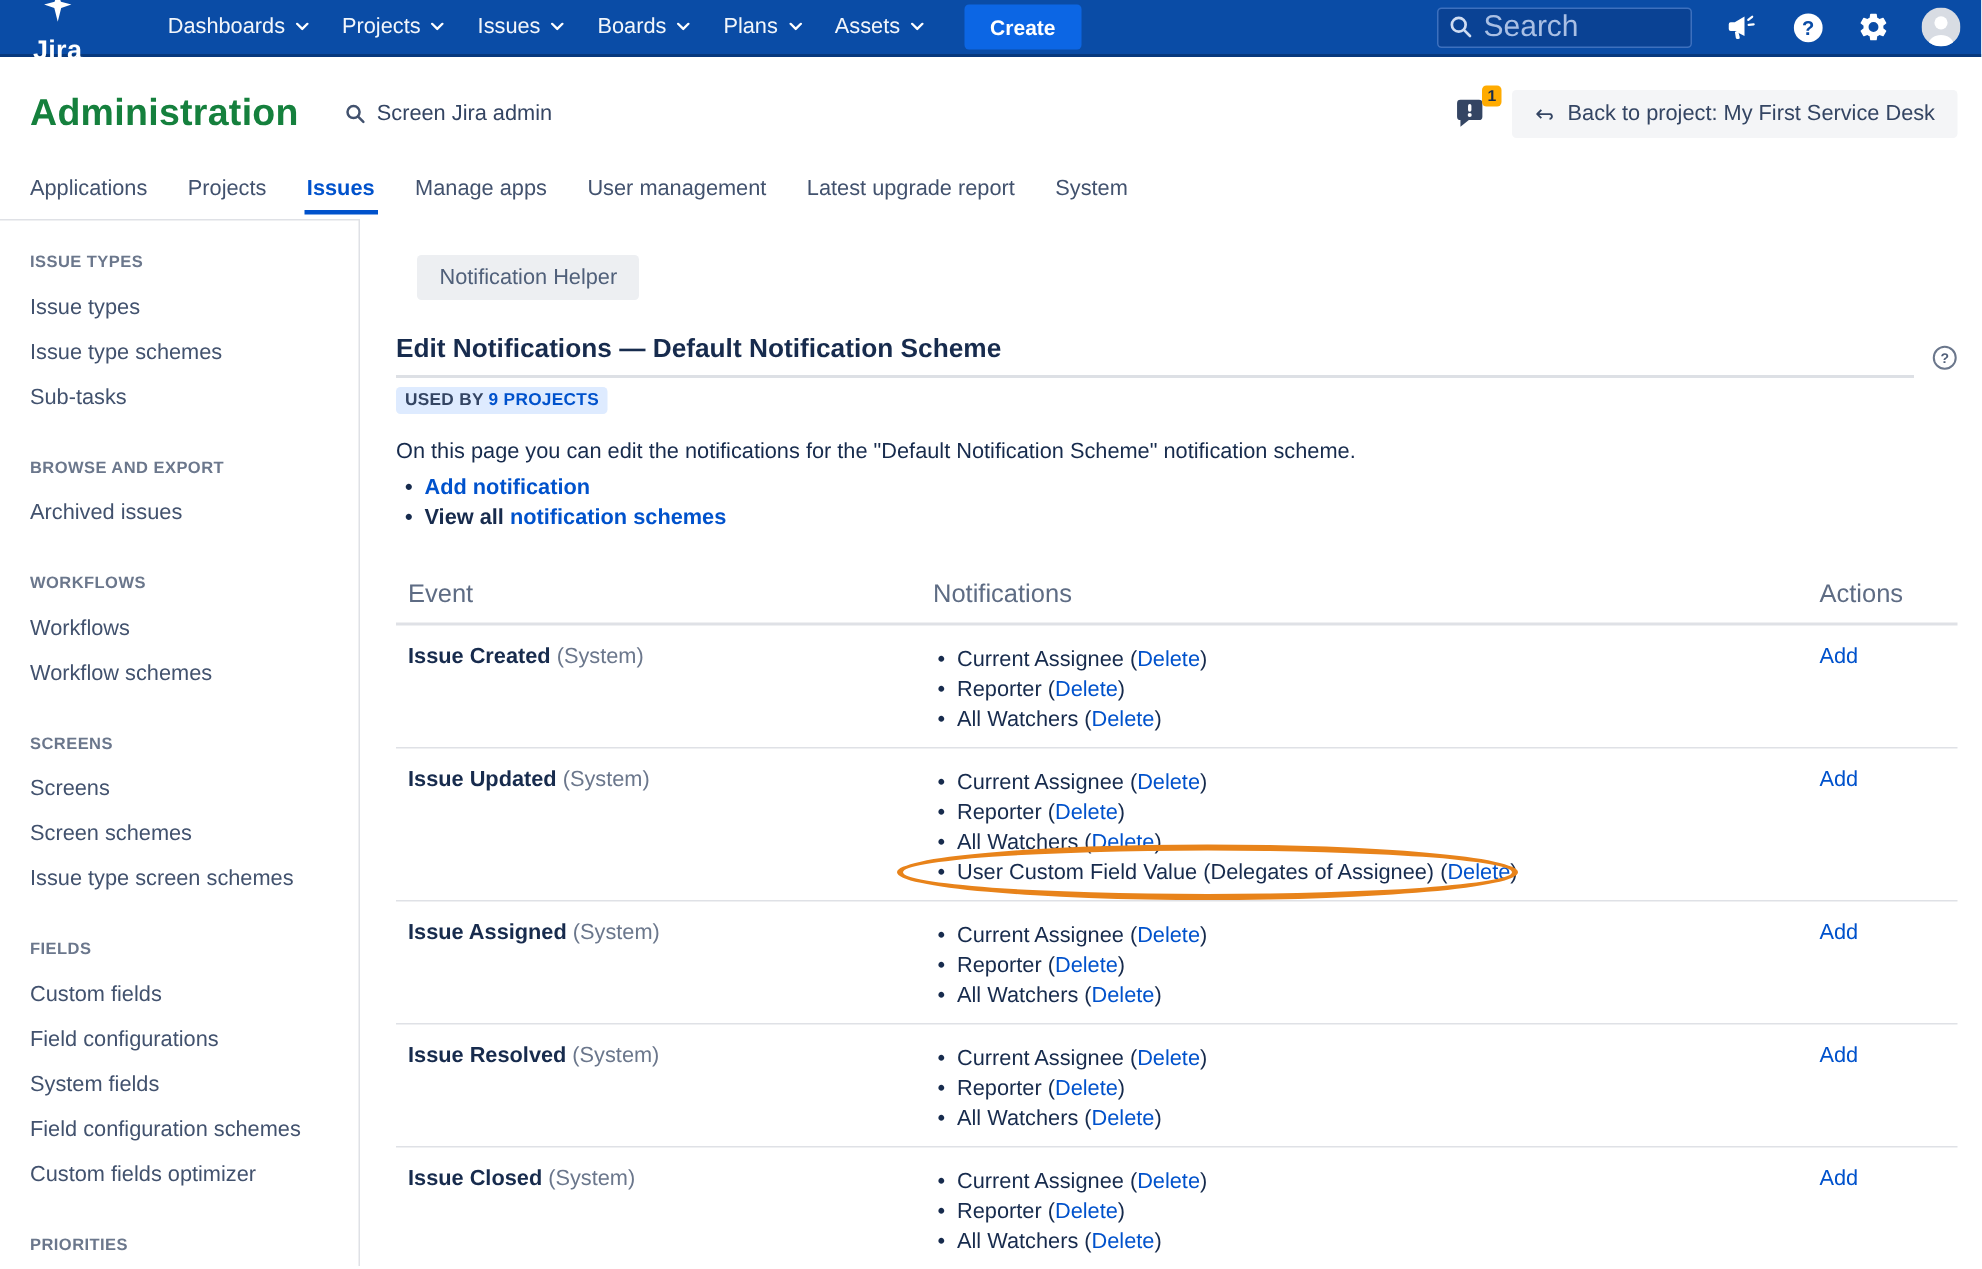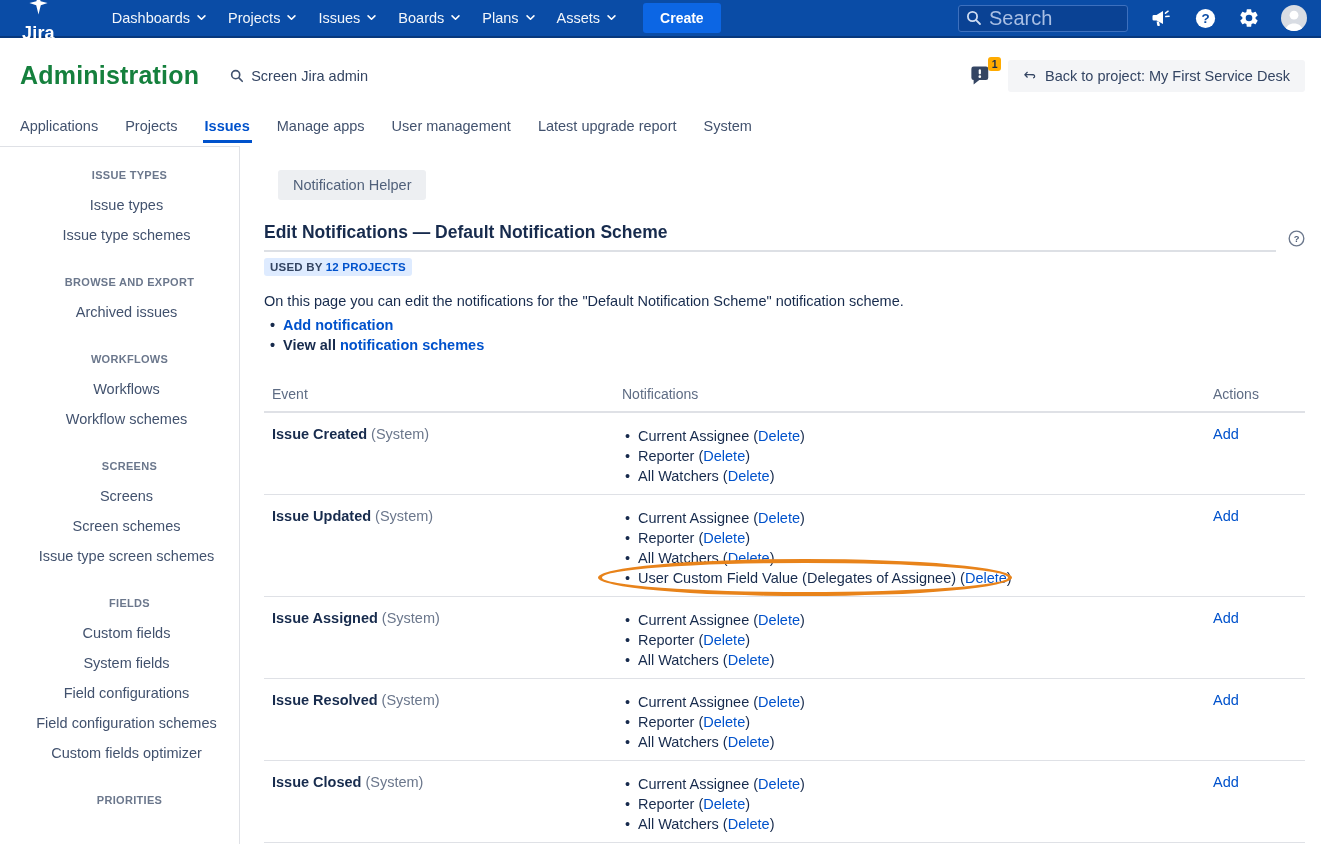--- a/index.html
+++ b/index.html
@@ -39,21 +39,21 @@
   .back-arrow { display:inline-block; transform:scaleY(-1); font-size:15px; color:#344563; line-height:1; }
 
   
   .tabs { display:flex; gap:23px; padding:0 0 0 18px; height:33px; align-items:flex-start; }
   .tab { font-size:14.5px; color:#42526E; padding:5px 2px 9px; cursor:pointer; }
   .tab.active { color:#0052CC; font-weight:700; border-bottom:3px solid #0052CC; padding-bottom:6px; }
 
   
   .layout { display:flex; height:698px; }
   .sidebar { width:240px; min-width:240px; border-top:1px solid #DFE1E6; border-right:1px solid #DFE1E6;
-             padding-top:22px; overflow:hidden;text-align:center; }
+             padding-top:22px; overflow:hidden; }
   .side-title { font-size:11px; font-weight:700; color:#6B778C; padding-left:20px; margin:26px 0 9px;
                 letter-spacing:.3px; }
   .side-section:first-child .side-title { margin-top:0; }
   .side-item { font-size:14.5px; color:#42526E; padding:7px 6px 7px 20px; cursor:pointer; }
 
   .content { flex:1; padding:24px 16px 0 24px; overflow:hidden; }
   .helper-btn { margin-left:14px; background:#EDEFF2; border:none; border-radius:3px; color:#50607A;
                 font-family:inherit; font-size:14.5px; padding:7px 15px; cursor:pointer; }
   .heading-row { display:flex; align-items:flex-end; gap:12px; margin-top:22px; }
   .heading-wrap { flex:1; border-bottom:2px solid #DDE0E5; padding-bottom:7px; }
@@ -65,21 +65,21 @@
   .usage-badge .value { color:#0052CC; }
   .desc { margin-top:17px; font-size:14.5px; color:#172B4D; }
   .quick-links { list-style:none; margin-top:7px; }
   .quick-links li { position:relative; padding-left:19px; line-height:19.5px; font-size:14.5px; font-weight:700; }
   .quick-links li::before { content:"•"; position:absolute; left:6px; color:#172B4D; }
   a.blue-link { color:#0052CC; text-decoration:none; cursor:pointer; }
   .dark-bold { color:#172B4D; }
 
   
   .notif-table { margin-top:24px; }
-  .t-head { display:grid; grid-template-columns:358px 591px 1fr; font-size:14px; color:#5E6C84;
+  .t-head { display:grid; grid-template-columns:358px 591px 1fr; font-size:17px; color:#5E6C84;
             padding:7px 0 9px; border-bottom:2px solid #DFE1E6; }
   .t-head .c1 { padding-left:8px; }
   .t-row { display:grid; grid-template-columns:358px 591px 1fr; padding:13px 0 8px;
            border-bottom:1px solid #DFE1E6; }
   .event-cell { padding-left:8px; font-size:14.5px; }
   .event-name { font-weight:700; color:#172B4D; }
   .event-type { color:#6B778C; margin-left:4px; }
   .notif-list { list-style:none; }
   .notif-list li { position:relative; padding-left:16px; line-height:20px; font-size:14.5px; color:#172B4D; }
   .notif-list li::before { content:"•"; position:absolute; left:3px; color:#172B4D; }
@@ -233,41 +233,42 @@
       <div class="tab">Latest upgrade report</div>
       <div class="tab">System</div>
     </nav>
 
   <div class="layout">
     <aside class="sidebar">
         <div class="side-section">
           <div class="side-title">ISSUE TYPES</div>
           <div class="side-item">Issue types</div>
           <div class="side-item">Issue type schemes</div>
+          <div class="side-item">Sub-tasks</div>
         </div>
         <div class="side-section">
           <div class="side-title">BROWSE AND EXPORT</div>
           <div class="side-item">Archived issues</div>
         </div>
         <div class="side-section">
           <div class="side-title">WORKFLOWS</div>
           <div class="side-item">Workflows</div>
           <div class="side-item">Workflow schemes</div>
         </div>
         <div class="side-section">
           <div class="side-title">SCREENS</div>
           <div class="side-item">Screens</div>
           <div class="side-item">Screen schemes</div>
           <div class="side-item">Issue type screen schemes</div>
         </div>
         <div class="side-section">
           <div class="side-title">FIELDS</div>
           <div class="side-item">Custom fields</div>
+          <div class="side-item">Field configurations</div>
           <div class="side-item">System fields</div>
-          <div class="side-item">Field configurations</div>
           <div class="side-item">Field configuration schemes</div>
           <div class="side-item">Custom fields optimizer</div>
         </div>
         <div class="side-section">
           <div class="side-title">PRIORITIES</div>
         </div>
       </aside>
 
     <main class="content">
       <button class="helper-btn">Notification Helper</button>
@@ -279,21 +280,21 @@
         <span class="help-circle">
           <svg width="17" height="17" viewBox="0 0 20 20">
               <circle cx="10" cy="10" r="8.6" fill="none" stroke="#6B778C" stroke-width="1.6"></circle>
               <text x="10" y="14.2" text-anchor="middle" font-size="11" font-weight="bold" fill="#505F79" font-family="Liberation Sans, sans-serif">?</text>
             </svg>
         </span>
       </div>
 
       <span class="usage-badge">
         <span class="prefix">USED BY</span>
-        <span class="value">12 PROJECTS</span>
+        <span class="value">9 PROJECTS</span>
       </span>
 
       <p class="desc">On this page you can edit the notifications for the "Default Notification Scheme" notification scheme.</p>
 
       <ul class="quick-links">
         <li>
           <a class="blue-link">Add notification</a>
         </li>
         <li>
           <span class="dark-bold">View all</span>

